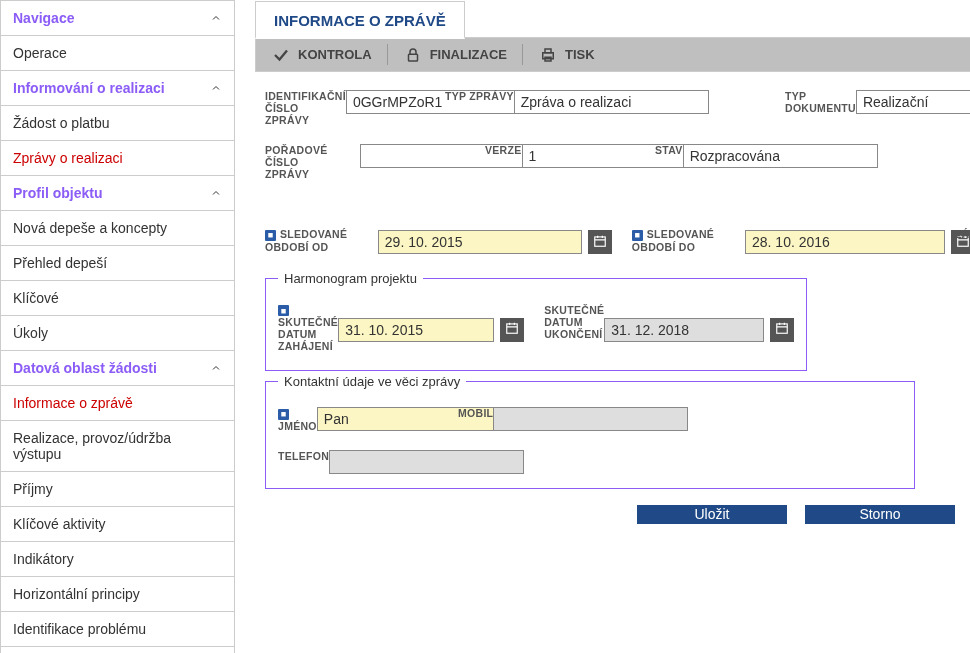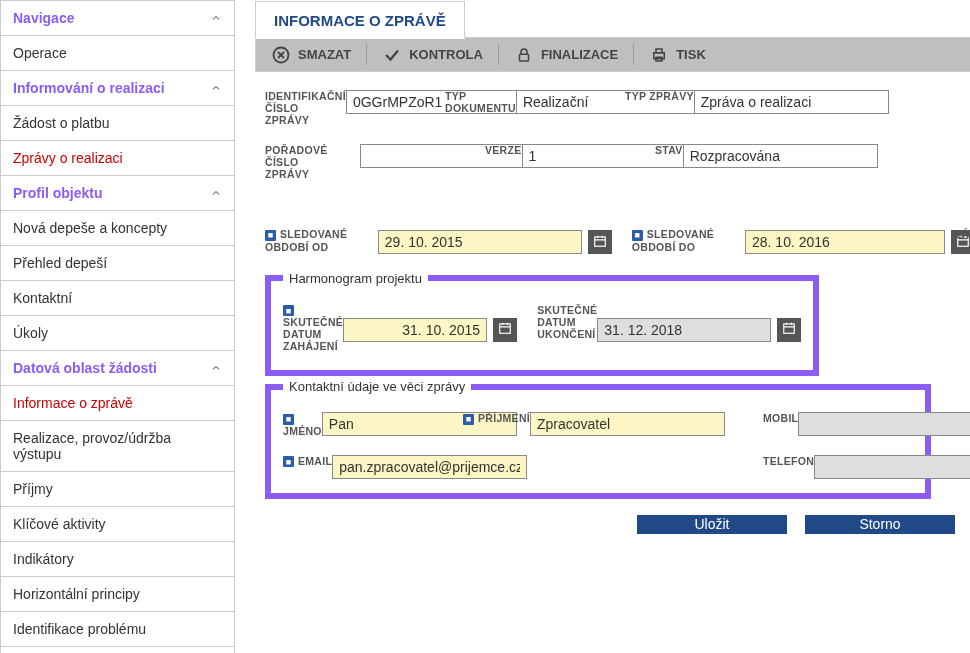--- a/index.html
+++ b/index.html
@@ -63,21 +63,21 @@
   input.yellow { background: #fcf6c4; }
   input.gray { background: #dedede; }
   input.ralign { text-align: right; }
   .date-wrap { display: flex; gap: 6px; align-items: center; }
   .cal-btn {
     width: 24px; height: 24px; background: #555; border: none;
     display: flex; align-items: center; justify-content: center; cursor: pointer;
   }
   .cal-btn svg { width: 14px; height: 14px; }
   fieldset {
-    border: 6px solid #8b5cf6; padding: 18px 12px 14px 12px; margin-top: 3px;
+    border: 1px solid #8b5cf6; padding: 18px 12px 14px 12px; margin-top: 3px;
     position: relative;
   }
   legend { padding: 0 6px; font-size: 13px; color: #333; }
   .cut-label {
     font-size: 10.5px; font-weight: bold; color: #555; position: absolute;
     right: 6px;
   }
   .btn-row { display: flex; justify-content: flex-end; gap: 18px; margin-top: 16px; padding-right: 20px; }
   .btn-primary {
     width: 150px; height: 19px; color: #fff; background: #204a87;
@@ -124,21 +124,21 @@
             </svg>
           </span>
         </div>
         <div class="nav-item">
           <span>Nová depeše a koncepty</span>
         </div>
         <div class="nav-item">
           <span>Přehled depeší</span>
         </div>
         <div class="nav-item">
-          <span>Kontaktní</span>
+          <span>Klíčové</span>
         </div>
         <div class="nav-item">
           <span>Úkoly</span>
         </div>
         <div class="nav-item nav-header">
           <span>Datová oblast žádosti</span>
           <span class="chev">
             <svg viewBox="0 0 24 24">
               <path d="M6 15 L12 9 L18 15" fill="none" stroke="#333" stroke-width="2"></path>
             </svg>
@@ -169,29 +169,20 @@
       </div>
   </div>
 
   <div class="main">
 
     <div class="tab-row">
       <div class="tab">INFORMACE O ZPRÁVĚ</div>
     </div>
 
     <div class="toolbar">
-      <div class="tb-btn">
-        <span class="tb-icon">
-          <svg viewBox="0 0 24 24">
-              <circle cx="12" cy="12" r="10" fill="none" stroke="#444" stroke-width="2.5"></circle>
-              <path d="M8 8 L16 16 M16 8 L8 16" stroke="#444" stroke-width="2.5" fill="none"></path>
-            </svg>
-        </span>
-        <span>SMAZAT</span>
-      </div>
       <div class="tb-btn">
         <span class="tb-icon">
           <svg viewBox="0 0 24 24">
               <path d="M4 12 L10 18 L20 6" stroke="#444" stroke-width="3" fill="none"></path>
             </svg>
         </span>
         <span>KONTROLA</span>
       </div>
       <div class="tb-btn">
         <span class="tb-icon">
@@ -214,27 +205,27 @@
       </div>
     </div>
 
     <div class="form-area" style="position:relative;">
 
       <div class="row">
         <div class="field" style="width:160px;">
           <span class="field-label">IDENTIFIKAČNÍ ČÍSLO ZPRÁVY</span>
           <input type="text" value="0GGrMPZoR1" style="">
         </div>
+        <div class="field" style="width:320px;">
+          <span class="field-label">TYP ZPRÁVY</span>
+          <input type="text" value="Zpráva o realizaci" style="">
+        </div>
         <div class="field" style="width:160px;">
           <span class="field-label">TYP DOKUMENTU</span>
           <input type="text" value="Realizační" style="">
-        </div>
-        <div class="field" style="width:320px;">
-          <span class="field-label">TYP ZPRÁVY</span>
-          <input type="text" value="Zpráva o realizaci" style="">
         </div>
       </div>
 
       <div class="row">
         <div class="field" style="width:160px;gap:32px;">
           <span class="field-label">POŘADOVÉ ČÍSLO ZPRÁVY</span>
           <input type="text" class="ralign" value="1" style="">
         </div>
         <div class="field" style="width:150px;margin-left:40px;">
           <span class="field-label">VERZE</span>
@@ -275,65 +266,57 @@
         </div>
         <span class="cut-label" style="top:0;">ZÁ</span>
       </div>
 
       <fieldset style="width:480px;">
         <legend>Harmonogram projektu</legend>
         <div class="row" style="margin-bottom:0;gap:20px;">
           <div class="field">
             <span class="field-label req"><span class="req-mark">■</span><span>SKUTEČNÉ DATUM ZAHÁJENÍ</span></span>
             <div class="date-wrap">
-              <input type="text" class="yellow" style="width: 144px; text-align: right;" value="31. 10. 2015">
+              <input type="text" class="yellow" style="width: 156px;" value="31. 10. 2015">
               <button class="cal-btn">
                 <span><svg viewBox="0 0 24 24">
                       <rect x="3" y="5" width="18" height="16" fill="none" stroke="#fff" stroke-width="2"></rect>
                       <path d="M3 10 H21 M8 3 V7 M16 3 V7" stroke="#fff" stroke-width="2"></path>
                     </svg></span>
               </button>
             </div>
           </div>
           <div class="field">
             <span class="field-label">SKUTEČNÉ DATUM UKONČENÍ</span>
             <div class="date-wrap">
-              <input type="text" class="gray" style="width: 174px;" value="31. 12. 2018">
+              <input type="text" class="gray" style="width: 160px;" value="31. 12. 2018">
               <button class="cal-btn">
                 <span><svg viewBox="0 0 24 24">
                       <rect x="3" y="5" width="18" height="16" fill="none" stroke="#fff" stroke-width="2"></rect>
                       <path d="M3 10 H21 M8 3 V7 M16 3 V7" stroke="#fff" stroke-width="2"></path>
                     </svg></span>
               </button>
             </div>
           </div>
         </div>
       </fieldset>
 
       <fieldset style="width:650px;">
         <legend>Kontaktní údaje ve věci zprávy</legend>
         <div class="row">
           <div class="field" style="width:160px;">
             <span class="field-label req"><span class="req-mark">■</span><span>JMÉNO</span></span>
             <input type="text" class="yellow" value="Pan" style="">
           </div>
-          <div class="field" style="width:280px;">
-            <span class="field-label req"><span class="req-mark">■</span><span>PŘÍJMENÍ</span></span>
-            <input type="text" class="yellow" value="Zpracovatel" style="">
-          </div>
           <div class="field" style="width:150px;">
             <span class="field-label">MOBIL</span>
             <input type="text" class="gray" value="" style="">
           </div>
         </div>
         <div class="row" style="margin-bottom:0;">
-          <div class="field" style="width:460px;">
-            <span class="field-label req"><span class="req-mark">■</span><span>EMAIL</span></span>
-            <input type="text" class="yellow" value="pan.zpracovatel@prijemce.cz" style="">
-          </div>
           <div class="field" style="width:150px;">
             <span class="field-label">TELEFON</span>
             <input type="text" class="gray" value="" style="">
           </div>
         </div>
       </fieldset>
 
       <div class="btn-row">
         <button class="btn-primary">Uložit</button>
         <button class="btn-primary">Storno</button>

